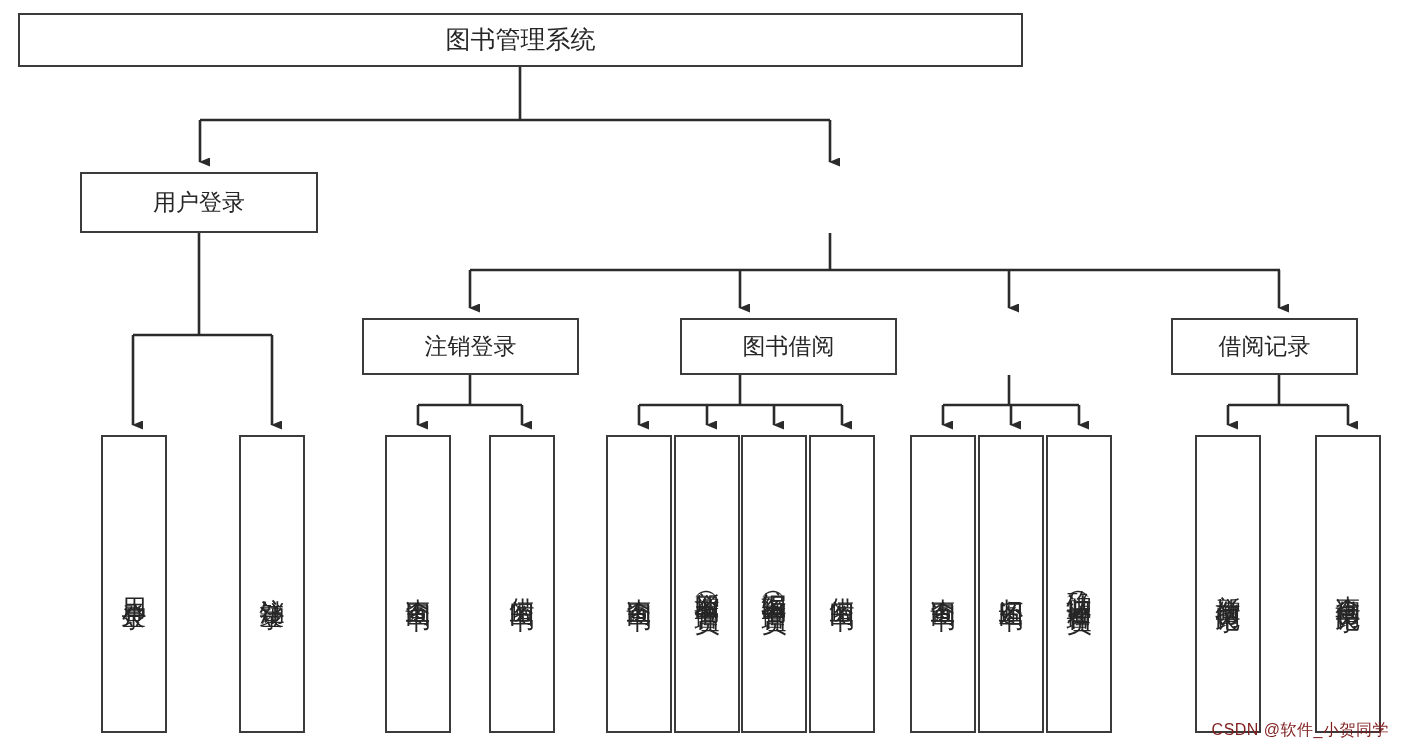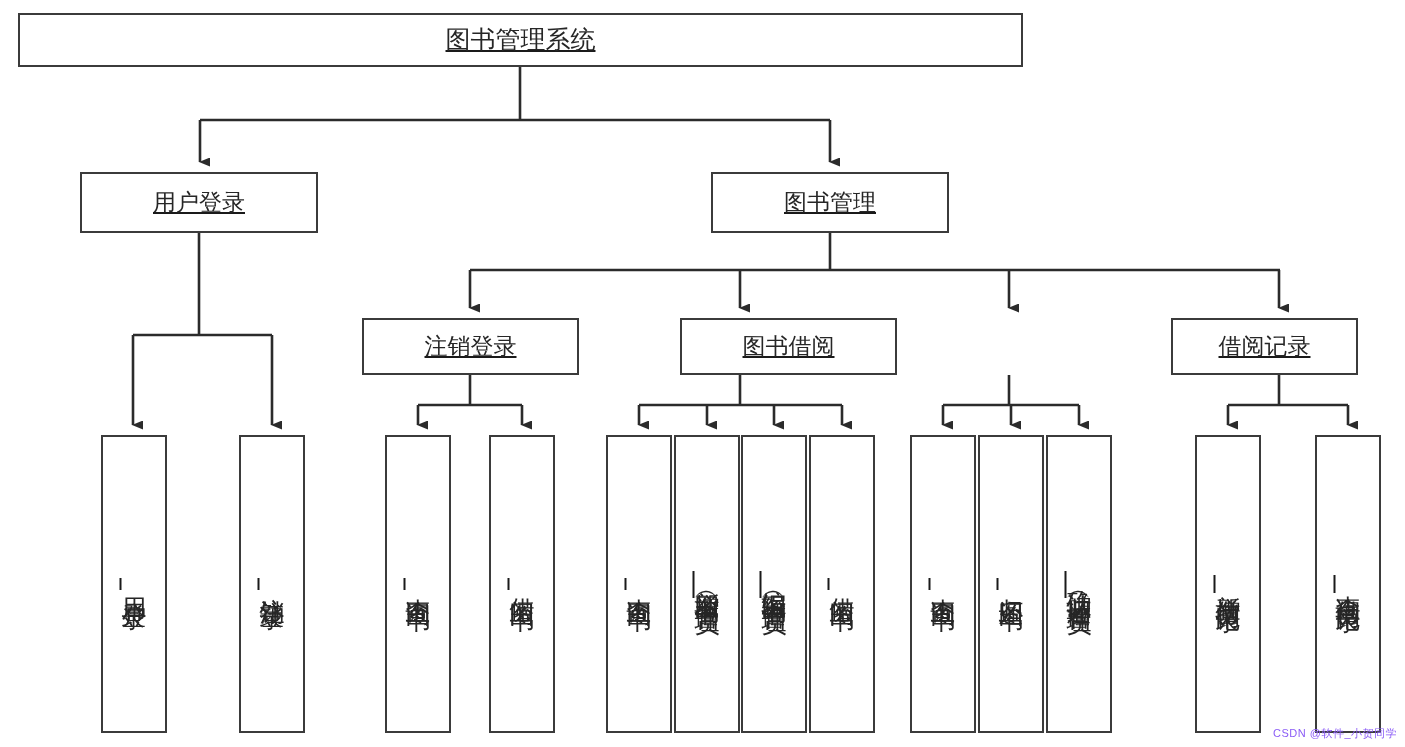--- a/index.html
+++ b/index.html
@@ -29,21 +29,20 @@
   .node {
     position: absolute;
     box-sizing: border-box;
     border: 2px solid #3b3b3b;
     background: #ffffff;
     display: flex;
     align-items: center;
     justify-content: center;
     color: #1a1a1a;
     z-index: 2;
-    text-decoration: underline;
   }
   .node-label {
     display: block;
     text-align: center;
     line-height: 1.18;
     color: #262626;
   }
   
   .node.level-root {
     font-size: 25px;
@@ -62,24 +61,24 @@
     writing-mode: vertical-rl;
     text-orientation: upright;
     font-size: 25px;
     letter-spacing: 3px;
     line-height: 1;
     white-space: nowrap;
     max-height: 100%;
   }
   .watermark {
     position: absolute;
-    right: 8px;
+    right: 16px;
     bottom: 6px;
-    font-size: 11px;
-    color: #8b5cf6;
+    font-size: 16px;
+    color: #7f1d1d;
     letter-spacing: 0.5px;
     z-index: 3;
     white-space: nowrap;
   }
 </style>
 </head>
 <body>
 
 <div id="diagram-root">
 
@@ -148,23 +147,20 @@
     </g>
   </svg>
 
   <div class="node level-root" style="left:18px; top:13px; width:1005px; height:54px;">
     <span class="node-label">图书管理系统</span>
   </div>
 
   <div class="node level-branch" style="left:80px; top:172px; width:238px; height:61px;">
     <span class="node-label">用户登录</span>
   </div>
-  <div class="node level-branch" style="left:711px; top:172px; width:238px; height:61px;">
-    <span class="node-label">图书管理</span>
-  </div>
 
   <div class="node level-branch" style="left:362px; top:318px; width:217px; height:57px;">
     <span class="node-label">注销登录</span>
   </div>
   <div class="node level-branch" style="left:632px; top:318px; width:217px; height:57px;margin-left:48px;">
     <span class="node-label">图书借阅</span>
   </div>
   <div class="node level-branch" style="left:1171px; top:318px; width:187px; height:57px;">
     <span class="node-label">借阅记录</span>
   </div>

